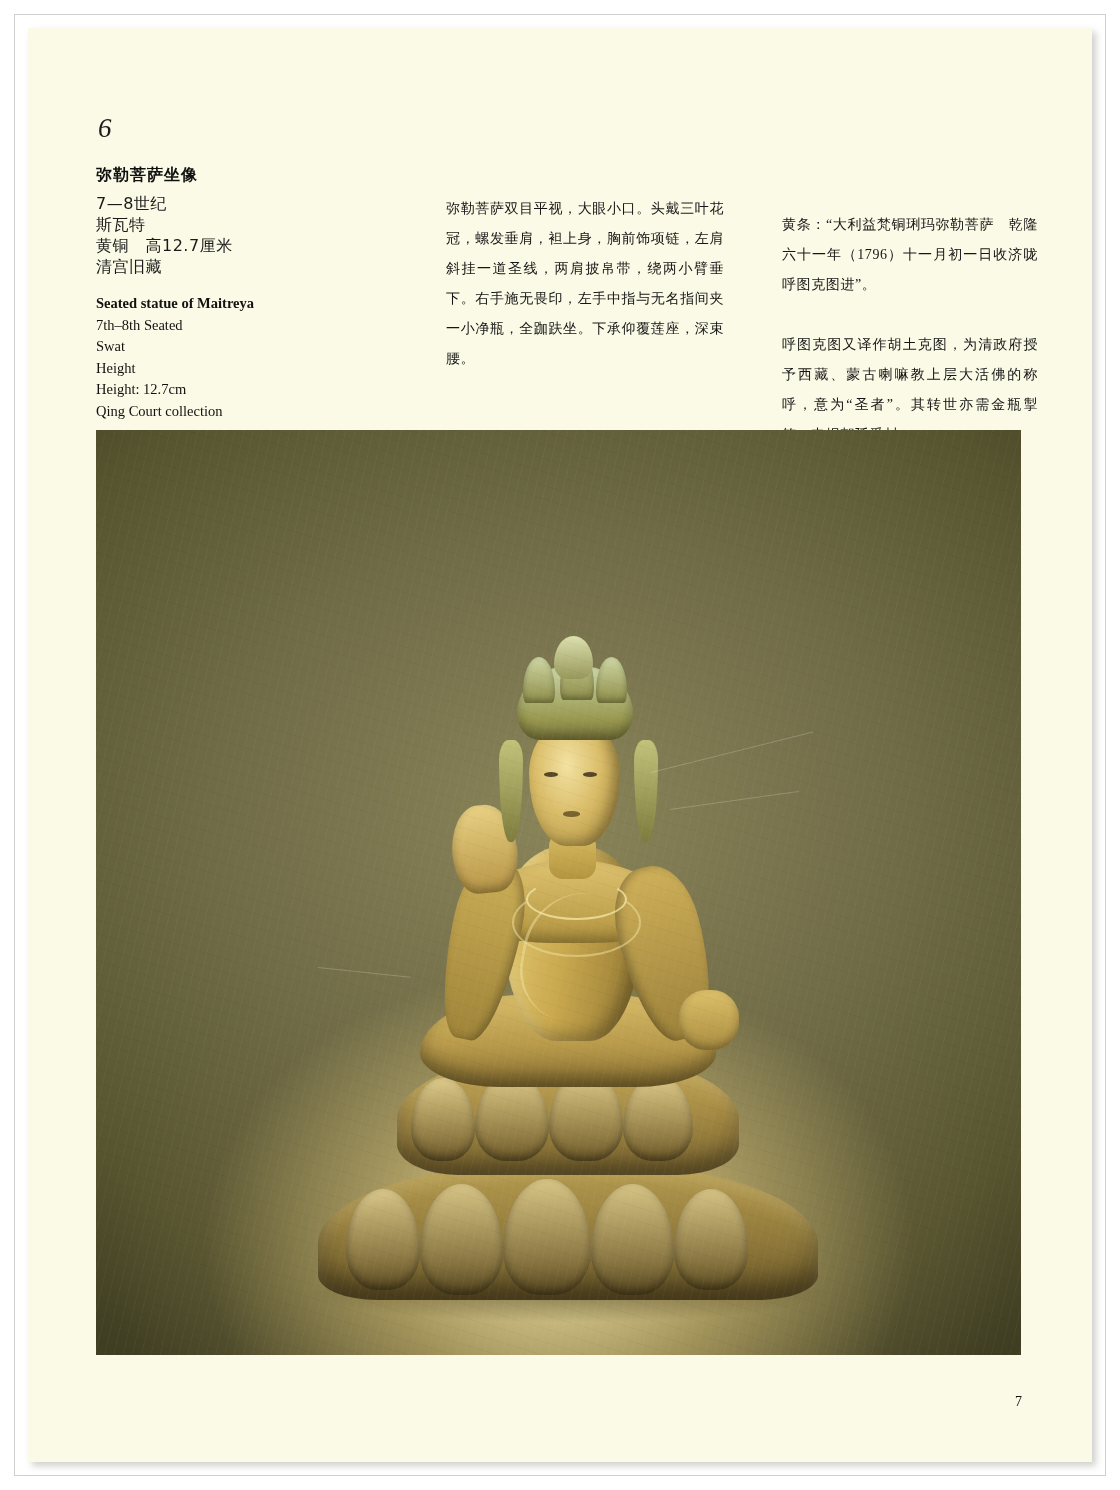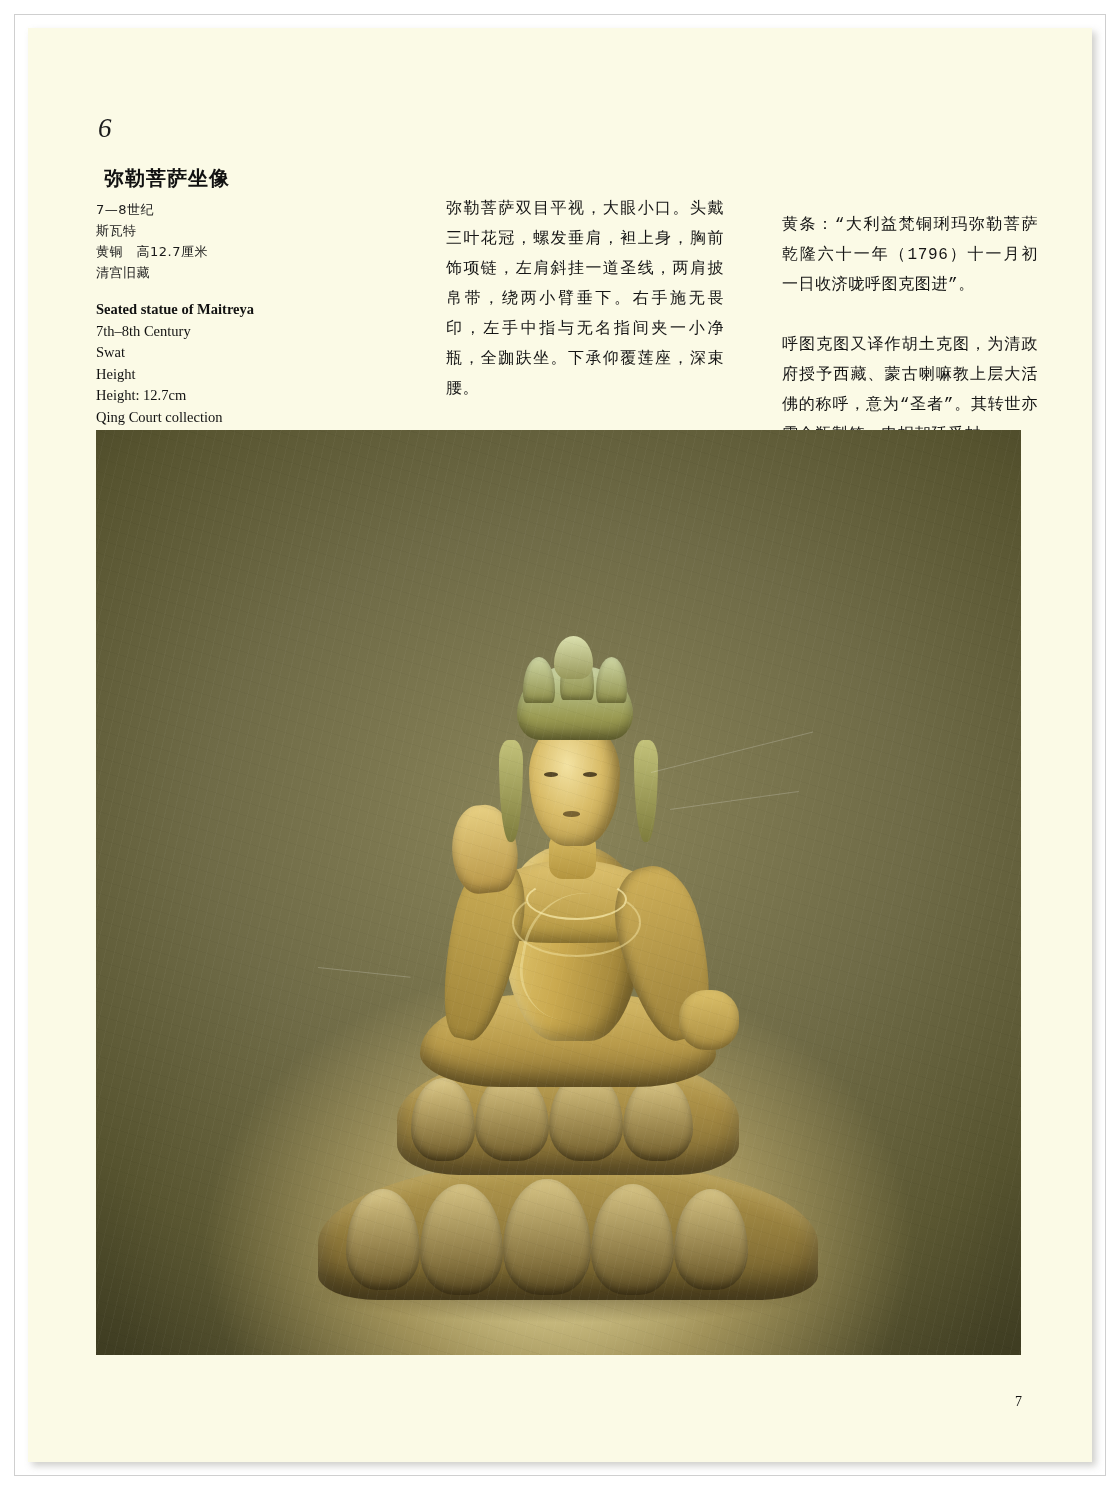--- a/index.html
+++ b/index.html
@@ -57,50 +57,50 @@
   }
 
   .col-left {
     position: absolute;
     left: 68px;
     top: 137px;
     width: 260px;
   }
   .title-cn {
     font-family: "DejaVu Sans", sans-serif;
-    font-size: 20px;
+    font-size: 16px;
     color: #111;
     letter-spacing: 1px;
-    margin: 0 0 7px 8px;
+    margin: 0 0 7px 0;
     font-weight: 600;
   }
   .meta-cn {
     font-family: "DejaVu Sans", sans-serif;
-    font-size: 13px;
+    font-size: 16px;
     line-height: 21px;
     color: #1a1a1a;
     margin: 0;
     letter-spacing: 0.5px;
   }
   .meta-en {
     margin-top: 16px;
     font-family: "Liberation Serif", serif;
     font-size: 14.5px;
     line-height: 21.5px;
     color: #111;
   }
   .meta-en .en-title {
     font-weight: 700;
   }
 
   .col-mid, .col-right {
     position: absolute;
     top: 166px;
-    font-family: Liberation Mono, monospace;
-    font-size: 16px;
+    font-family: Liberation Serif, serif;
+    font-size: 14px;
     line-height: 30px;
     color: #151515;
     text-align: justify;
     letter-spacing: 0.6px;
   }
   .col-mid {
     left: 418px;
     width: 278px;
   }
   .col-right {
@@ -377,21 +377,21 @@
     <div class="col-left">
       <div class="title-cn">弥勒菩萨坐像</div>
       <div class="meta-cn">
         <div>7—8世纪</div>
         <div>斯瓦特</div>
         <div>黄铜　高12.7厘米</div>
         <div>清宫旧藏</div>
       </div>
       <div class="meta-en">
         <div class="en-title">Seated statue of Maitreya</div>
-        <div>7th–8th Century</div>
+        <div>7th–8th Seated</div>
         <div>Swat</div>
         <div>Height</div>
         <div>Height: 12.7cm</div>
         <div>Qing Court collection</div>
       </div>
     </div>
 
     <div class="col-mid">
       <p>弥勒菩萨双目平视，大眼小口。头戴三叶花冠，螺发垂肩，袒上身，胸前饰项链，左肩斜挂一道圣线，两肩披帛带，绕两小臂垂下。右手施无畏印，左手中指与无名指间夹一小净瓶，全跏趺坐。下承仰覆莲座，深束腰。</p>
     </div>

